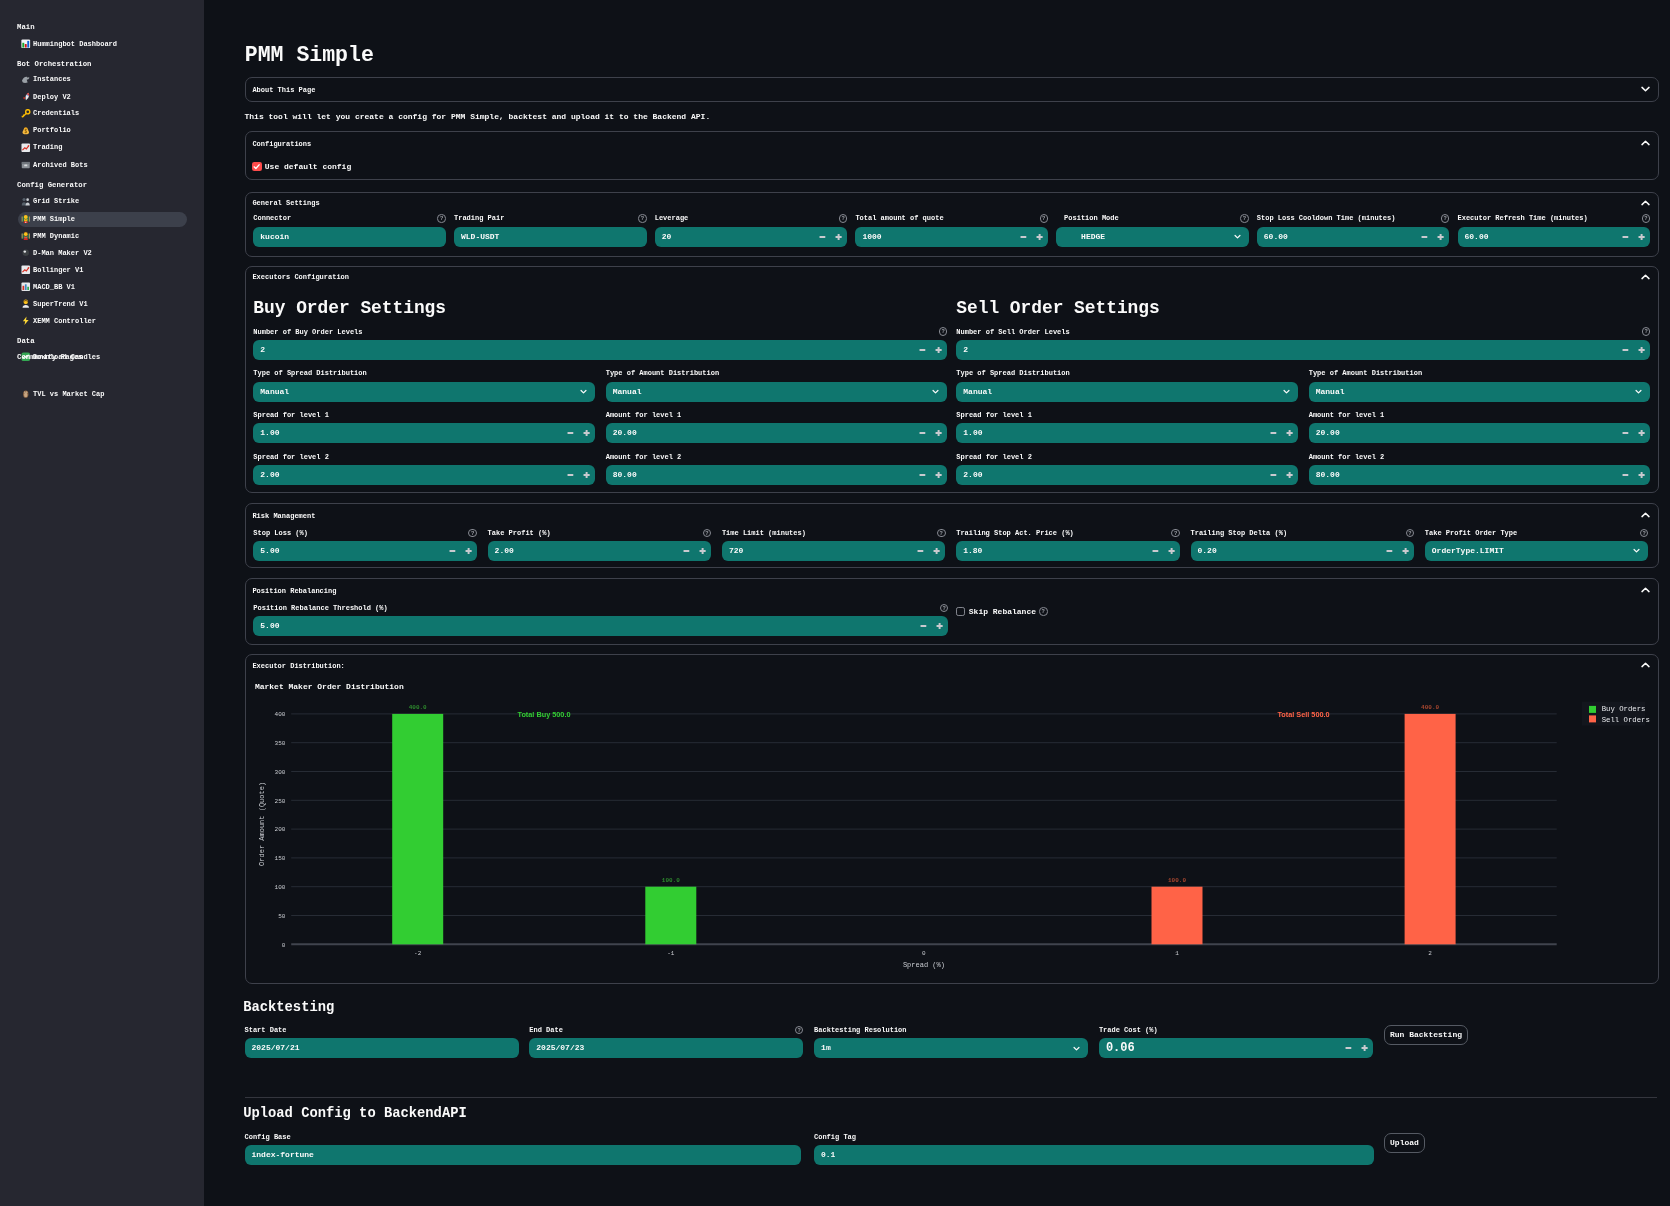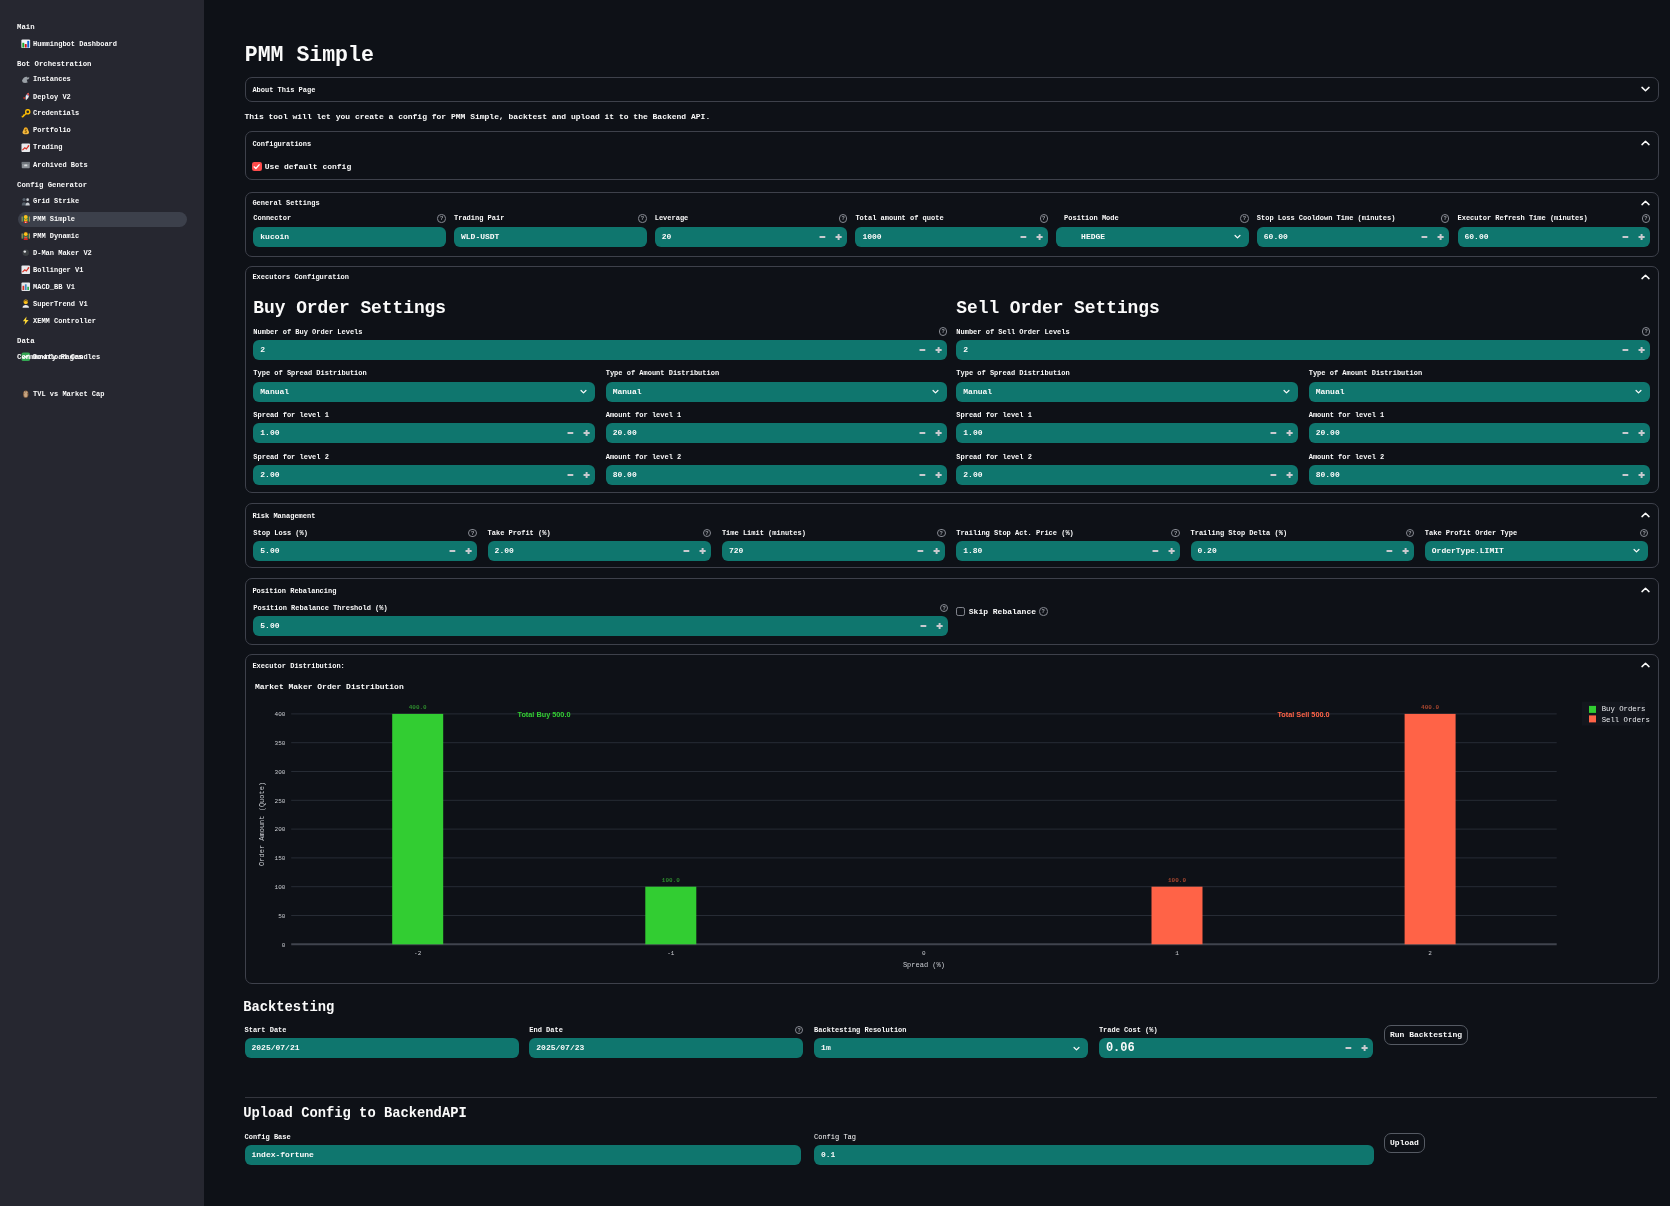--- a/index.html
+++ b/index.html
@@ -575,18 +575,18 @@
         <rect x="24.6" y="6.9" width="2" height="6.2" rx="0.5" fill="#c9cacf"></rect>
       </svg>
     </div>
 <div class="btn" style="left:1383.7px;top:1024.6px;width:84.6px;height:20px;line-height:18.2px;">Run Backtesting</div>
 <div class="abs" style="left:244.5px;top:1097px;width:1412.5px;height:1px;background:#34363e;"></div>
 <div class="abs" style="left:243.2px;top:1107.4px;font-size:13.8px;font-weight:700;color:#fafafa;line-height:14px;white-space:nowrap;">Upload Config to BackendAPI</div>
 <div class="abs" style="left:244.5px;top:1132.6px;font-size:7px;font-weight:700;color:#fafafa;line-height:8.0px;white-space:nowrap;">Config Base</div>
 <div class="abs inp" style="left:244.5px;top:1145.0px;width:556px;height:20px;font-size:8px;">
       <span style="position:absolute;left:7px;top:0;line-height:20px;">index-fortune</span>
     </div>
-<div class="abs" style="left:814px;top:1132.6px;font-size:7px;font-weight:400;color:#fafafa;line-height:8.0px;white-space:nowrap;">Config Tag</div>
+<div class="abs" style="left:814px;top:1132.6px;font-size:7px;font-weight:700;color:#fafafa;line-height:8.0px;white-space:nowrap;">Config Tag</div>
 <div class="abs inp" style="left:814px;top:1145.0px;width:560px;height:20px;font-size:8px;">
       <span style="position:absolute;left:7px;top:0;line-height:20px;">0.1</span>
     </div>
 <div class="btn" style="left:1383.7px;top:1132.9px;width:41.5px;height:20px;line-height:18.2px;">Upload</div>
 </div>
 
 </body></html>

